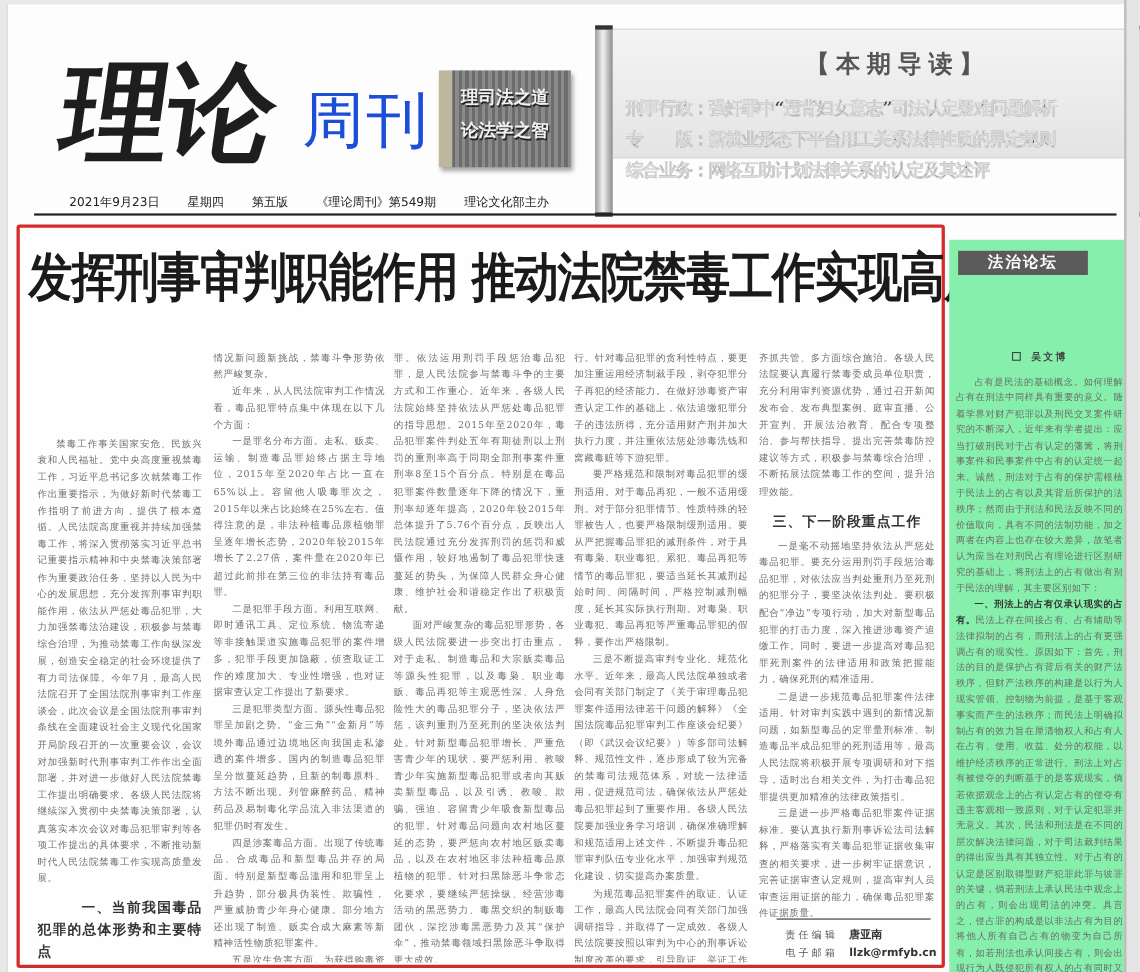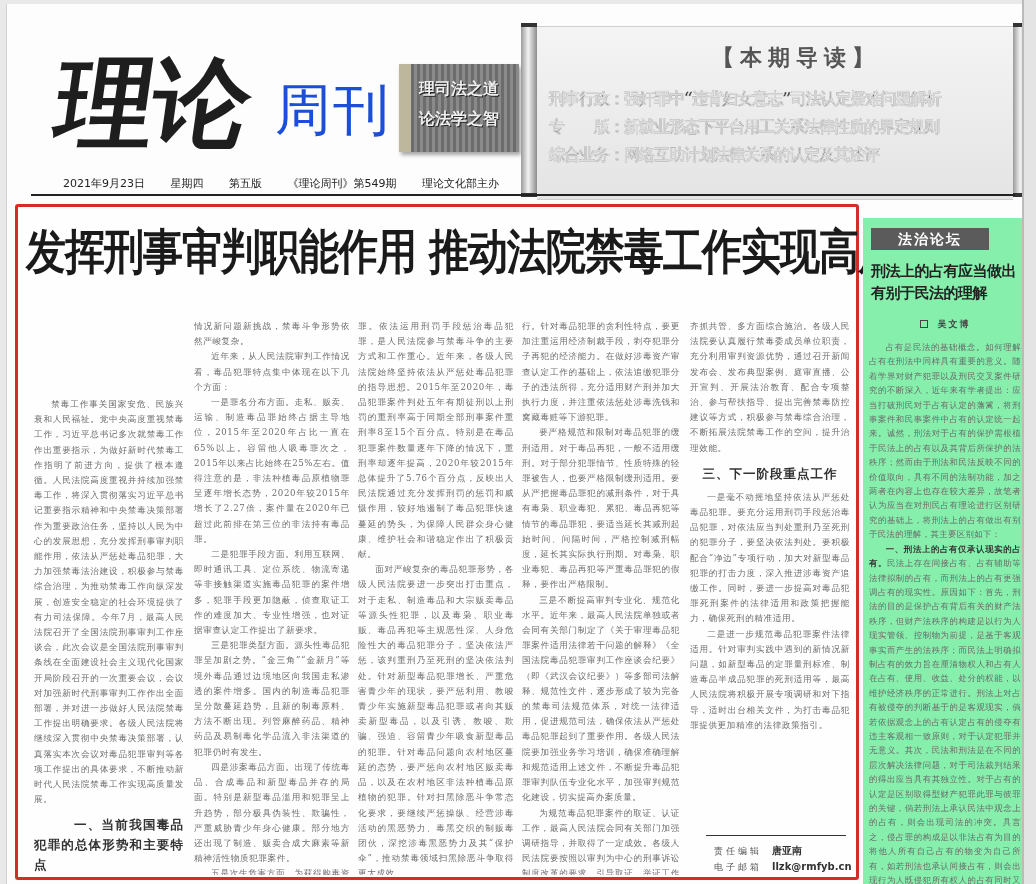--- a/index.html
+++ b/index.html
@@ -11,21 +11,21 @@
   
   .masthead { position: absolute; left: 0; top: 0; width: 1024px; height: 196px; }
   .logo { position: absolute; left: 50px; top: 50px; font-family: "DejaVu Serif", serif; font-size: 98px; font-weight: bold; color: #1e1e1e; letter-spacing: -2px; transform: skewX(-8deg); line-height: 1; }
   .logo-sub { position: absolute; left: 268px; top: 78px; font-family: "DejaVu Serif", serif; font-size: 56px; color: #1d4ed8; letter-spacing: 2px; line-height: 1; }
   .scroll-tag { position: absolute; left: 392px; top: 60px; width: 120px; height: 88px; background: repeating-linear-gradient(90deg, #6c6c6c 0 3px, #8a8a8a 3px 6px); border-left: 12px solid #bdb79e; box-shadow: 2px 3px 4px rgba(0,0,0,.35); padding: 10px 4px 0 8px; }
   .scroll-tag div { font-family: "DejaVu Serif", serif; font-size: 16px; color: #f0f0f0; line-height: 30px; font-weight: bold; text-shadow: 1px 1px 0 #222; white-space: nowrap; }
   .dateline { position: absolute; left: 56px; top: 172px; font-family: "DejaVu Sans", sans-serif; font-size: 11px; color: #222; white-space: nowrap; word-spacing: 10px; }
   .dateline span { margin-right: 12px; }
   .mast-rule { position: absolute; left: 24px; top: 190px; width: 984px; height: 2px; background: #222; }
 
-  .guide { position: absolute; left: 530px; top: 22px; width: 476px; height: 174px; background: linear-gradient(180deg, #f4f4f4, #e4e4e4); border-top: 1px solid #cfcfcf; border-bottom: 1px solid #cfcfcf; }
+  .guide { position: absolute; left: 550px; top: 22px; width: 476px; height: 118px; background: linear-gradient(180deg, #f4f4f4, #e4e4e4); border-top: 1px solid #cfcfcf; border-bottom: 1px solid #cfcfcf; }
   .guide::before, .guide::after { content: ""; position: absolute; top: -4px; width: 16px; height: 166px; background: linear-gradient(90deg, #9a9a9a, #f2f2f2 45%, #8c8c8c); border-top: 4px solid #333; border-bottom: 4px solid #333; }
   .guide::before { left: -16px; }
   .guide::after { right: -16px; }
   .guide-title { position: absolute; left: 175px; top: 16px; font-family: "DejaVu Serif", serif; font-size: 22px; color: #555; letter-spacing: 6px; font-weight: bold; }
   .guide-lines { position: absolute; left: 12px; top: 58px; }
   .guide-line { font-family: "DejaVu Serif", serif; font-size: 16px; font-weight: bold; color: #3a3a3a; line-height: 28px; letter-spacing: -1px; white-space: nowrap; -webkit-text-stroke: 0.4px #ddd; }
 
   
   .article { position: absolute; left: 8px; top: 200px; width: 844px; height: 676px; border: 3px solid #d42b2b; border-radius: 3px; background: #fefefe; }
   .headline { position: absolute; left: 8px; top: 12px; width: 824px; text-align: center; font-family: "DejaVu Serif", serif; font-size: 40px; font-weight: bold; color: #1a1a1a; letter-spacing: -1px; transform: scaleY(1.2); transform-origin: top; white-space: nowrap; }
@@ -131,33 +131,33 @@
       <p>三是不断提高审判专业化、规范化水平。近年来，最高人民法院单独或者会同有关部门制定了《关于审理毒品犯罪案件适用法律若干问题的解释》《全国法院毒品犯罪审判工作座谈会纪要》（即《武汉会议纪要》）等多部司法解释、规范性文件，逐步形成了较为完备的禁毒司法规范体系，对统一法律适用，促进规范司法，确保依法从严惩处毒品犯罪起到了重要作用。各级人民法院要加强业务学习培训，确保准确理解和规范适用上述文件，不断提升毒品犯罪审判队伍专业化水平，加强审判规范化建设，切实提高办案质量。</p>
       <p>为规范毒品犯罪案件的取证、认证工作，最高人民法院会同有关部门加强调研指导，并取得了一定成效。各级人民法院要按照以审判为中心的刑事诉讼制度改革的要求，引导取证、举证工作围绕审判工作的要求展开，切实贯彻证据裁判原则，确保事实证据经得起法律检验，确保犯罪分子得到依法惩处。</p>
 
     </div>
 
     <div class="col c5" style="height:516px;">
       <p class="cont">齐抓共管、多方面综合施治。各级人民法院要认真履行禁毒委成员单位职责，充分利用审判资源优势，通过召开新闻发布会、发布典型案例、庭审直播、公开宣判、开展法治教育、配合专项整治、参与帮扶指导、提出完善禁毒防控建议等方式，积极参与禁毒综合治理，不断拓展法院禁毒工作的空间，提升治理效能。</p>
       <h3 class="center">三、下一阶段重点工作</h3>
       <p>一是毫不动摇地坚持依法从严惩处毒品犯罪。要充分运用刑罚手段惩治毒品犯罪，对依法应当判处重刑乃至死刑的犯罪分子，要坚决依法判处。要积极配合“净边”专项行动，加大对新型毒品犯罪的打击力度，深入推进涉毒资产追缴工作。同时，要进一步提高对毒品犯罪死刑案件的法律适用和政策把握能力，确保死刑的精准适用。</p>
       <p>二是进一步规范毒品犯罪案件法律适用。针对审判实践中遇到的新情况新问题，如新型毒品的定罪量刑标准、制造毒品半成品犯罪的死刑适用等，最高人民法院将积极开展专项调研和对下指导，适时出台相关文件，为打击毒品犯罪提供更加精准的法律政策指引。</p>
+      <p>三是进一步严格毒品犯罪案件证据标准。要认真执行新刑事诉讼法司法解释，严格落实有关毒品犯罪证据收集审查的相关要求，进一步树牢证据意识，完善证据审查认定规则，提高审判人员审查运用证据的能力，确保毒品犯罪案件证据质量。</p>
 
     </div>
 
     <div class="editor-rule"></div>
     <div class="editor">
       <div class="row"><span class="lbl">责任编辑</span><span class="val">唐亚南</span></div>
       <div class="row"><span class="lbl">电子邮箱</span><span class="val">llzk@rmfyb.cn</span></div>
     </div>
   </div>
 
   <div class="side">
     <div class="side-tag">法治论坛</div>
-    <div class="side-title">刑法上的占有应当做出有别于民法的理解</div>
     <div class="side-byline">
       <span class="box"></span><span class="author">吴文博</span>
     </div>
     <div class="side-body">
       <p>占有是民法的基础概念。如何理解占有在刑法中同样具有重要的意义。随着学界对财产犯罪以及刑民交叉案件研究的不断深入，近年来有学者提出：应当打破刑民对于占有认定的藩篱，将刑事案件和民事案件中占有的认定统一起来。诚然，刑法对于占有的保护需根植于民法上的占有以及其背后所保护的法秩序；然而由于刑法和民法反映不同的价值取向，具有不同的法制功能，加之两者在内容上也存在较大差异，故笔者认为应当在对刑民占有理论进行区别研究的基础上，将刑法上的占有做出有别于民法的理解，其主要区别如下：</p>
       <p><b>一、刑法上的占有仅承认现实的占有。</b><span>民法上存在间接占有、占有辅助等法律拟制的占有，而刑法上的占有更强调占有的现实性。原因如下：首先，刑法的目的是保护占有背后有关的财产法秩序，但财产法秩序的构建是以行为人现实管领、控制物为前提，是基于客观事实而产生的法秩序；而民法上明确拟制占有的效力旨在厘清物权人和占有人在占有、使用、收益、处分的权能，以维护经济秩序的正常进行。刑法上对占有被侵夺的判断基于的是客观现实，倘若依据观念上的占有认定占有的侵夺有违主客观相一致原则，对于认定犯罪并无意义。其次，民法和刑法是在不同的层次解决法律问题，对于司法裁判结果的得出应当具有其独立性。对于占有的认定是区别取得型财产犯罪此罪与彼罪的关键，倘若刑法上承认民法中观念上的占有，则会出现司法的冲突。具言之，侵占罪的构成是以非法占有为目的将他人所有自己占有的物变为自己所有，如若刑法也承认间接占有，则会出现行为人既侵犯所有权人的占有同时又侵犯其物权，造成法律适用的混乱。</span></p>
 
     </div>
   </div>
 </div>

